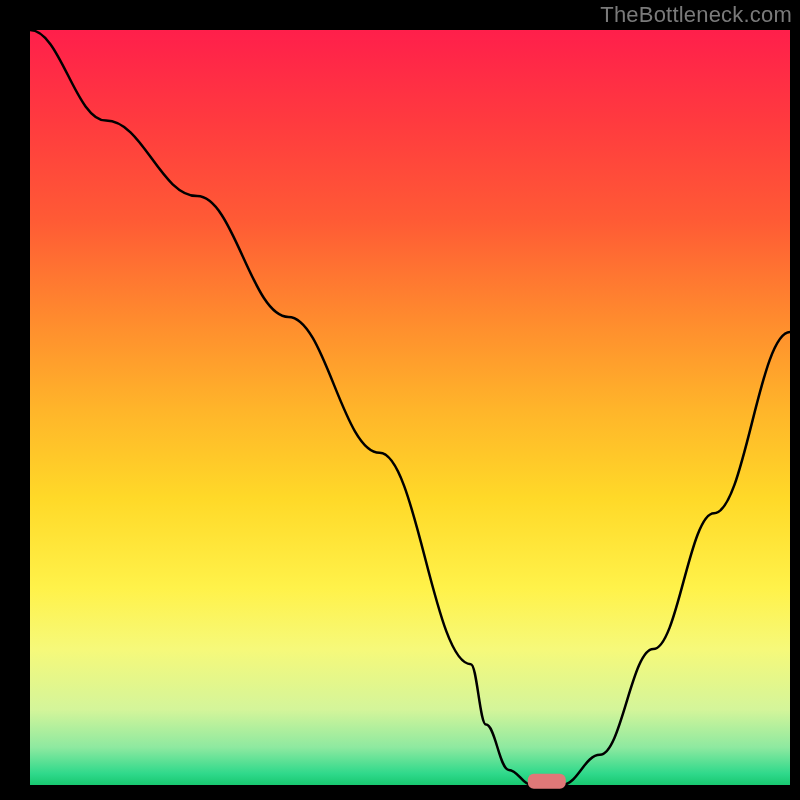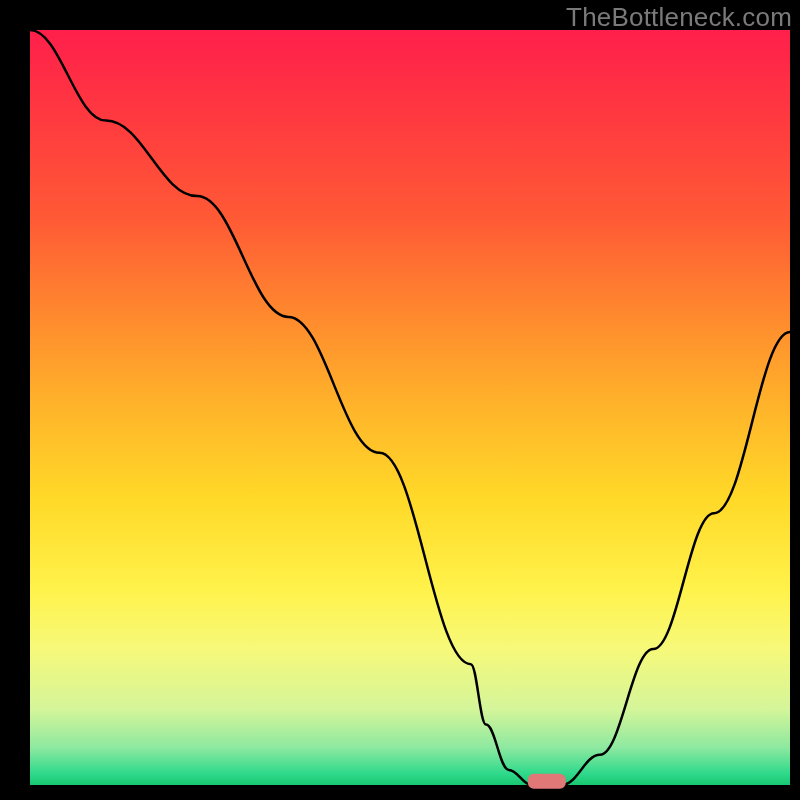--- a/index.html
+++ b/index.html
@@ -14,21 +14,21 @@
     position: relative;
     width: 800px;
     height: 800px;
   }
   .watermark {
     position: absolute;
     top: 2px;
     right: 8px;
     color: #7a7a7a;
     font-family: Arial, Helvetica, sans-serif;
-    font-size: 26px;
+    font-size: 22px;
     font-weight: 500;
     letter-spacing: 0.2px;
     z-index: 10;
   }
   svg {
     display: block;
   }
 </style>
 </head>
 <body>

